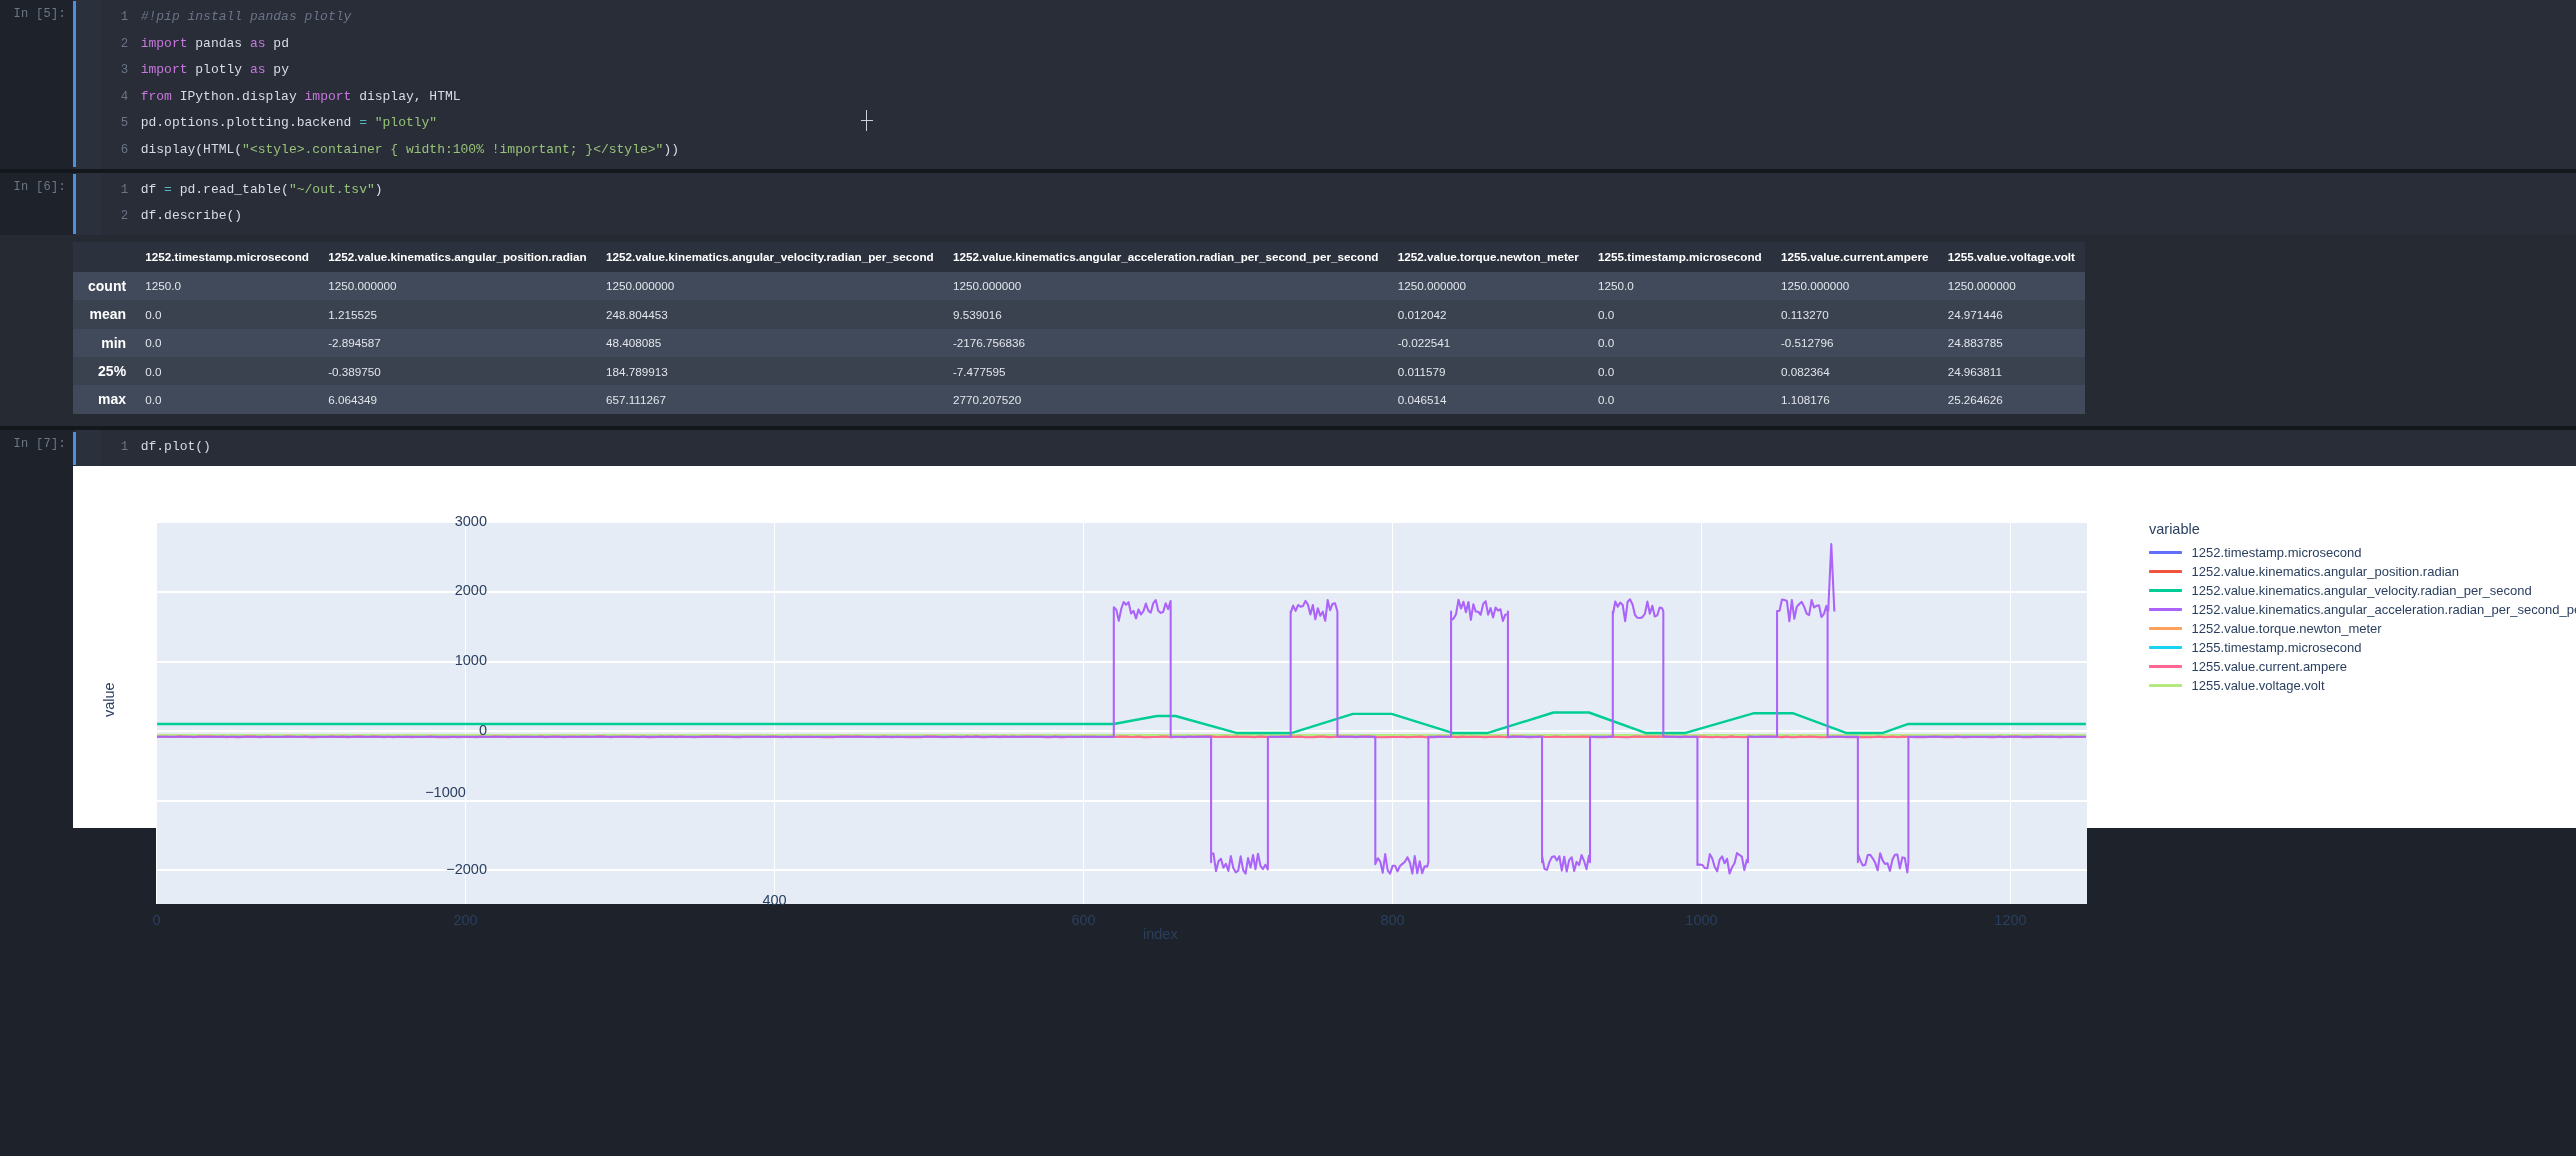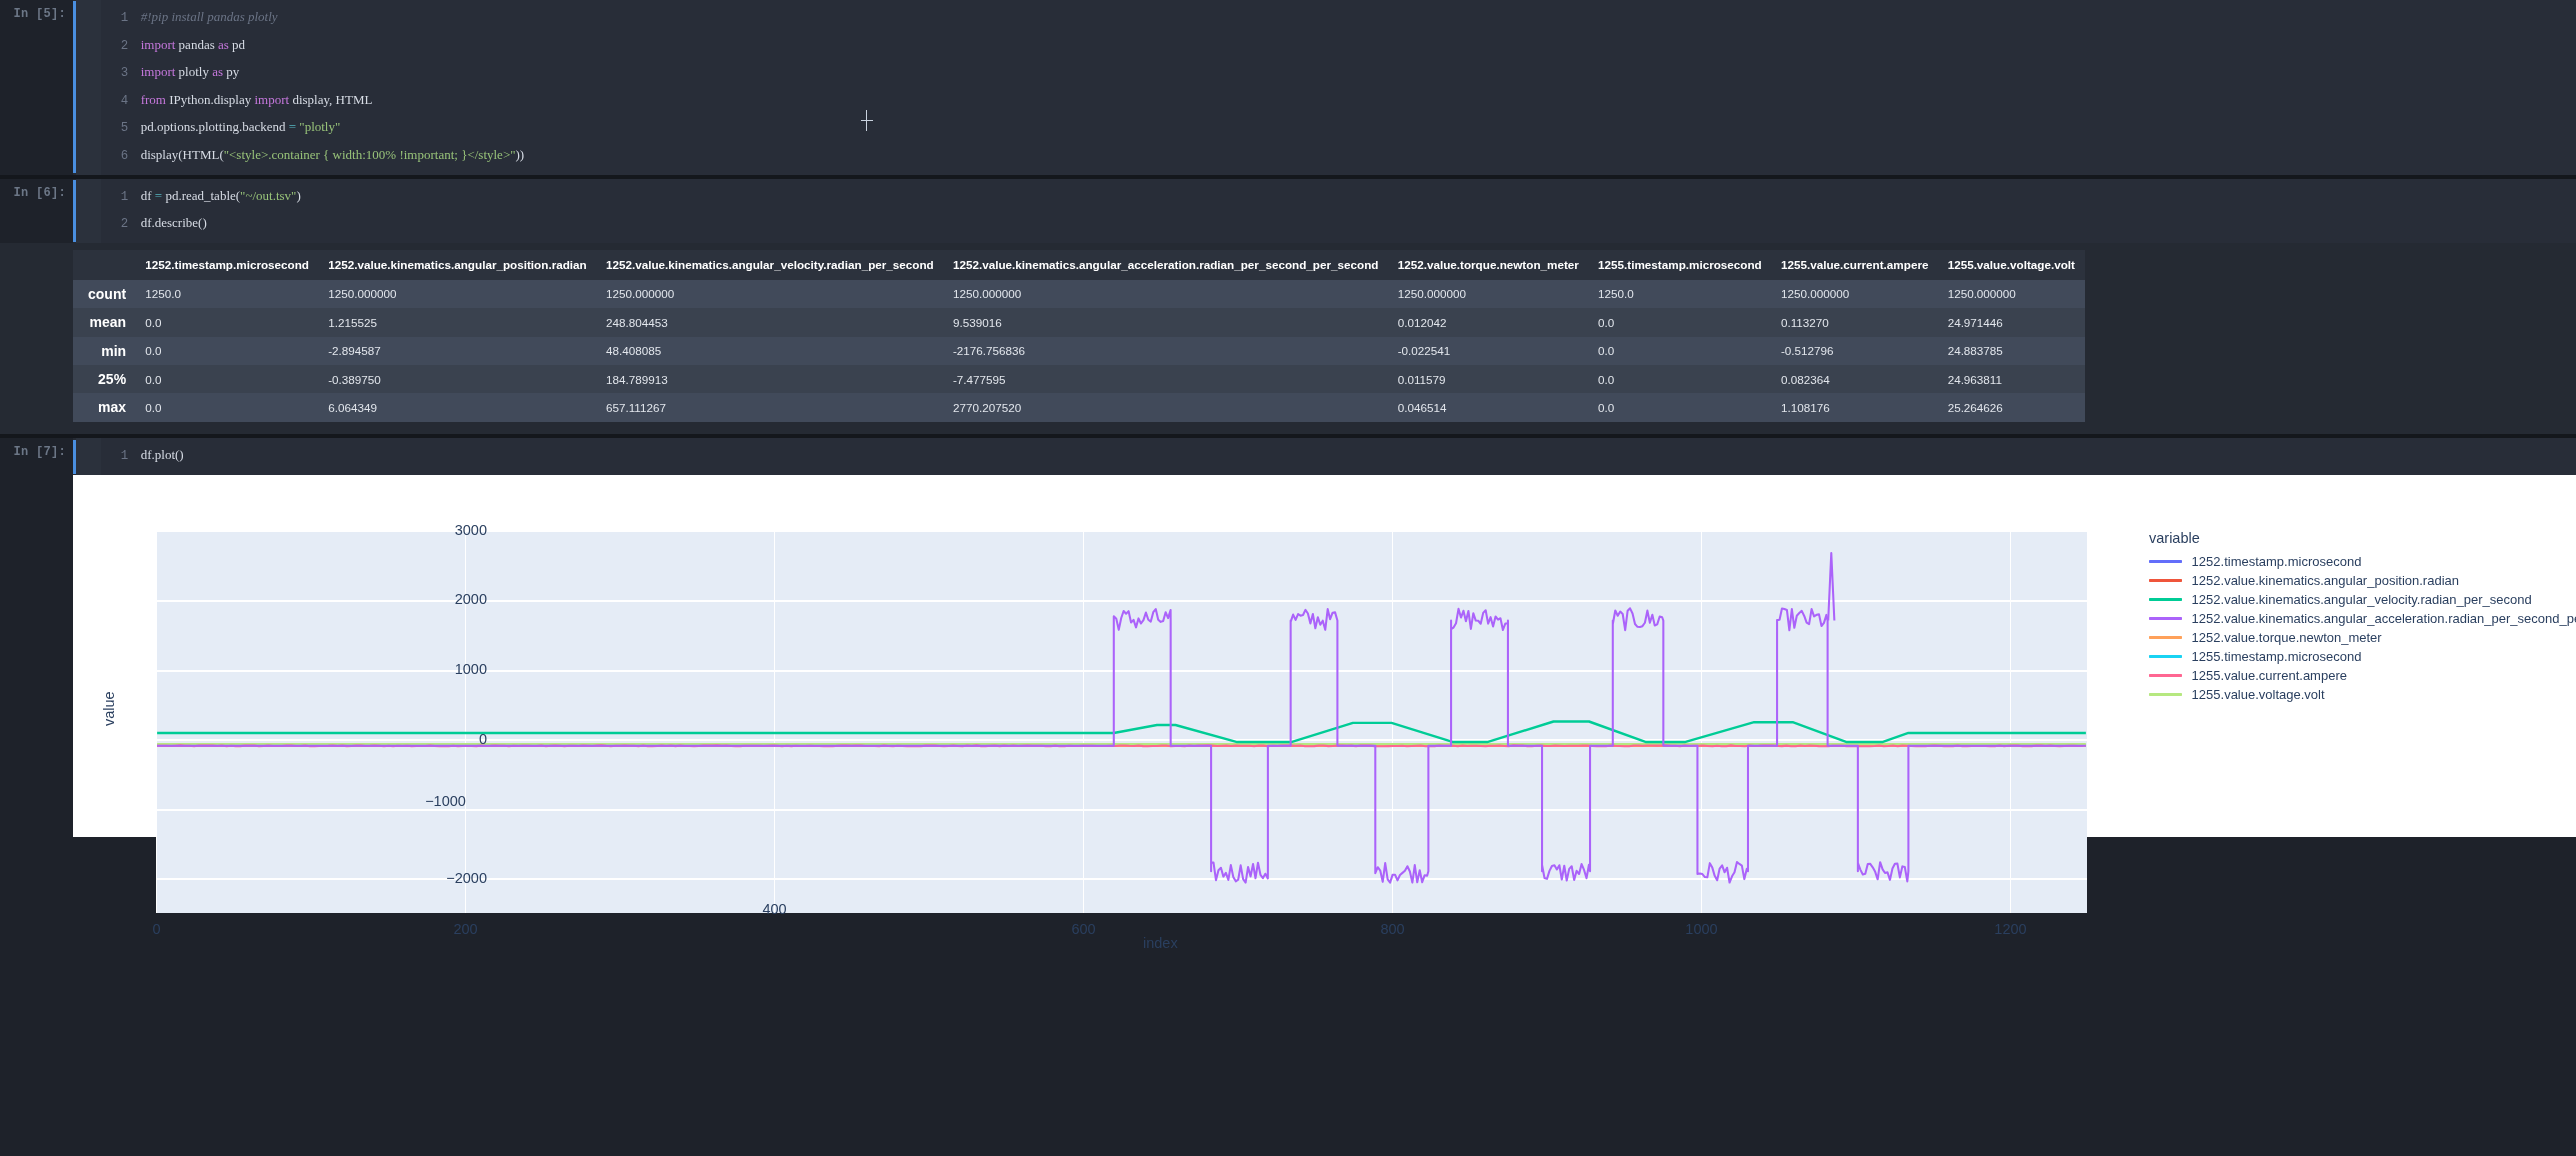--- a/index.html
+++ b/index.html
@@ -13,28 +13,27 @@
 
   
   .cell{display:flex;align-items:stretch;background:#252a33;position:relative;}
   .cell-sep{height:4.1px;background:#14171c;}
   .prompt{
     width:73px;min-width:73px;
     color:#6c7787;font-family:"Liberation Mono", monospace;
     font-size:12px;text-align:right;padding-right:6.9px;
     padding-top:6.9px;box-sizing:border-box;background:#1e222a;
     letter-spacing:0.3px;
-    font-weight:bold;
   }
   .cursorbar{width:2.8px;background:#4a8fe0;margin-top:1.4px;margin-bottom:1.4px;}
   .gutterpad{width:25px;background:#2b313c;}
   .codewrap{flex:1;background:#282d38;padding:4.1px 0 5.5px 0;}
   .codeline{display:flex;align-items:baseline;font-family:"Liberation Mono", monospace;font-size:13px;line-height:25.5px;white-space:pre;}
   .lnum{width:27.5px;min-width:27.5px;text-align:right;color:#6b7486;padding-right:12.4px;font-size:12.4px;}
-  .ctext{color:#d7dce5;font-family:Liberation Serif, serif;}
+  .ctext{color:#d7dce5;}
   .kw{color:#c678dd;}
   .str{color:#98c379;}
   .com{color:#6b7486;font-style:italic;}
   .op{color:#56b6c2;}
 
   
   .mouse{position:absolute;left:866px;top:110px;width:1.4px;height:20.7px;background:#c9d2de;}
   .mouse:before{content:"";position:absolute;left:-5.5px;top:9.6px;width:12.4px;height:1.4px;background:#c9d2de;}
 
   

